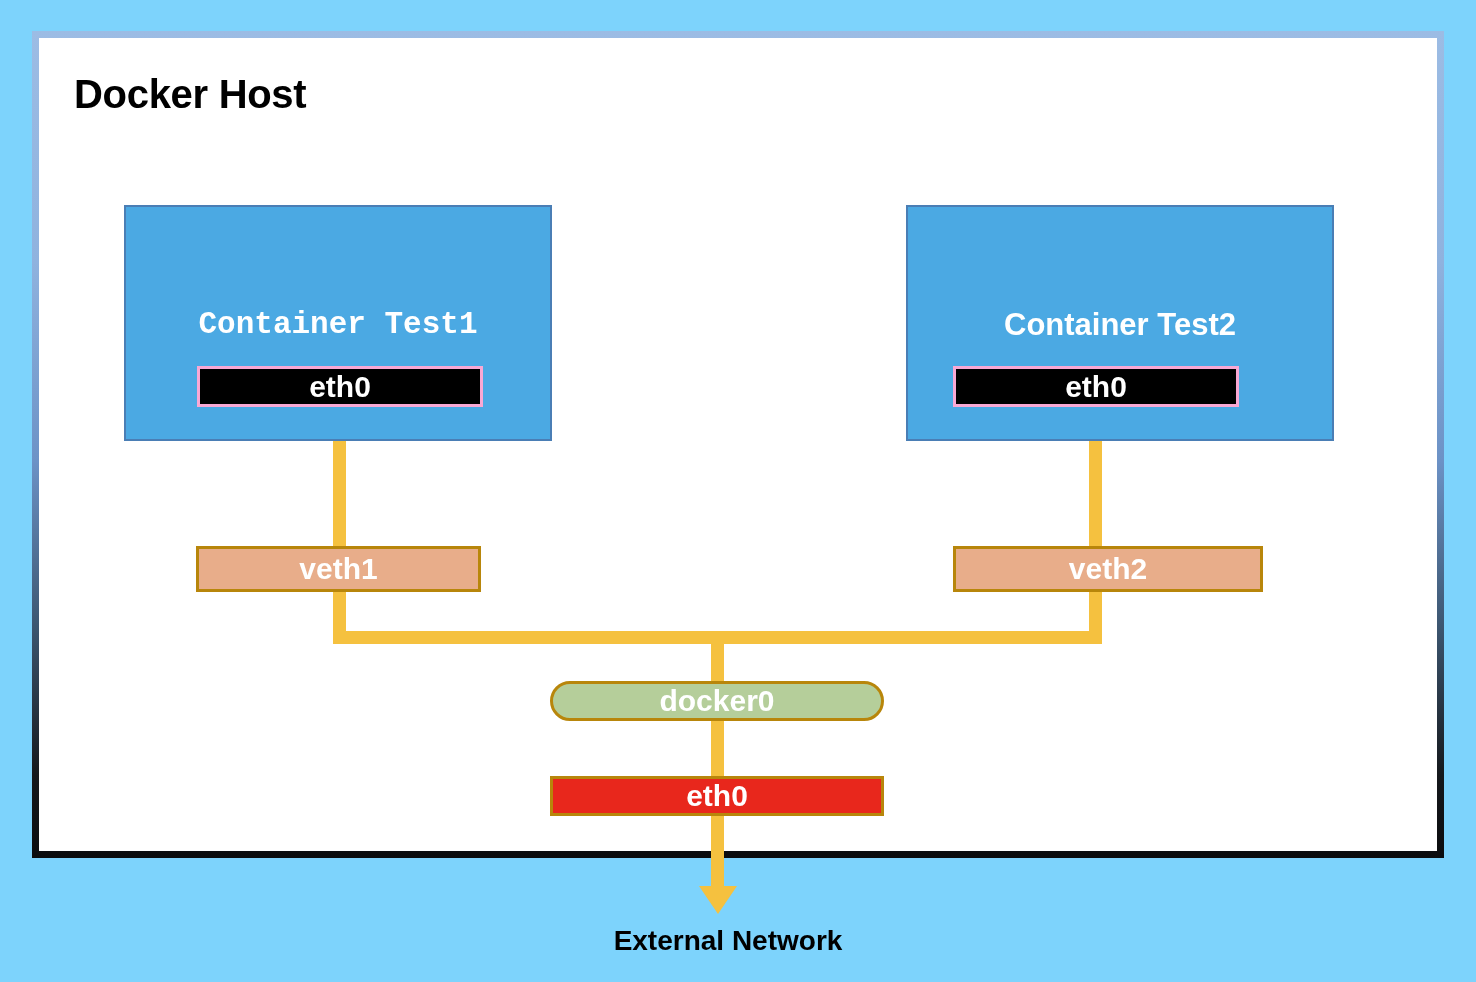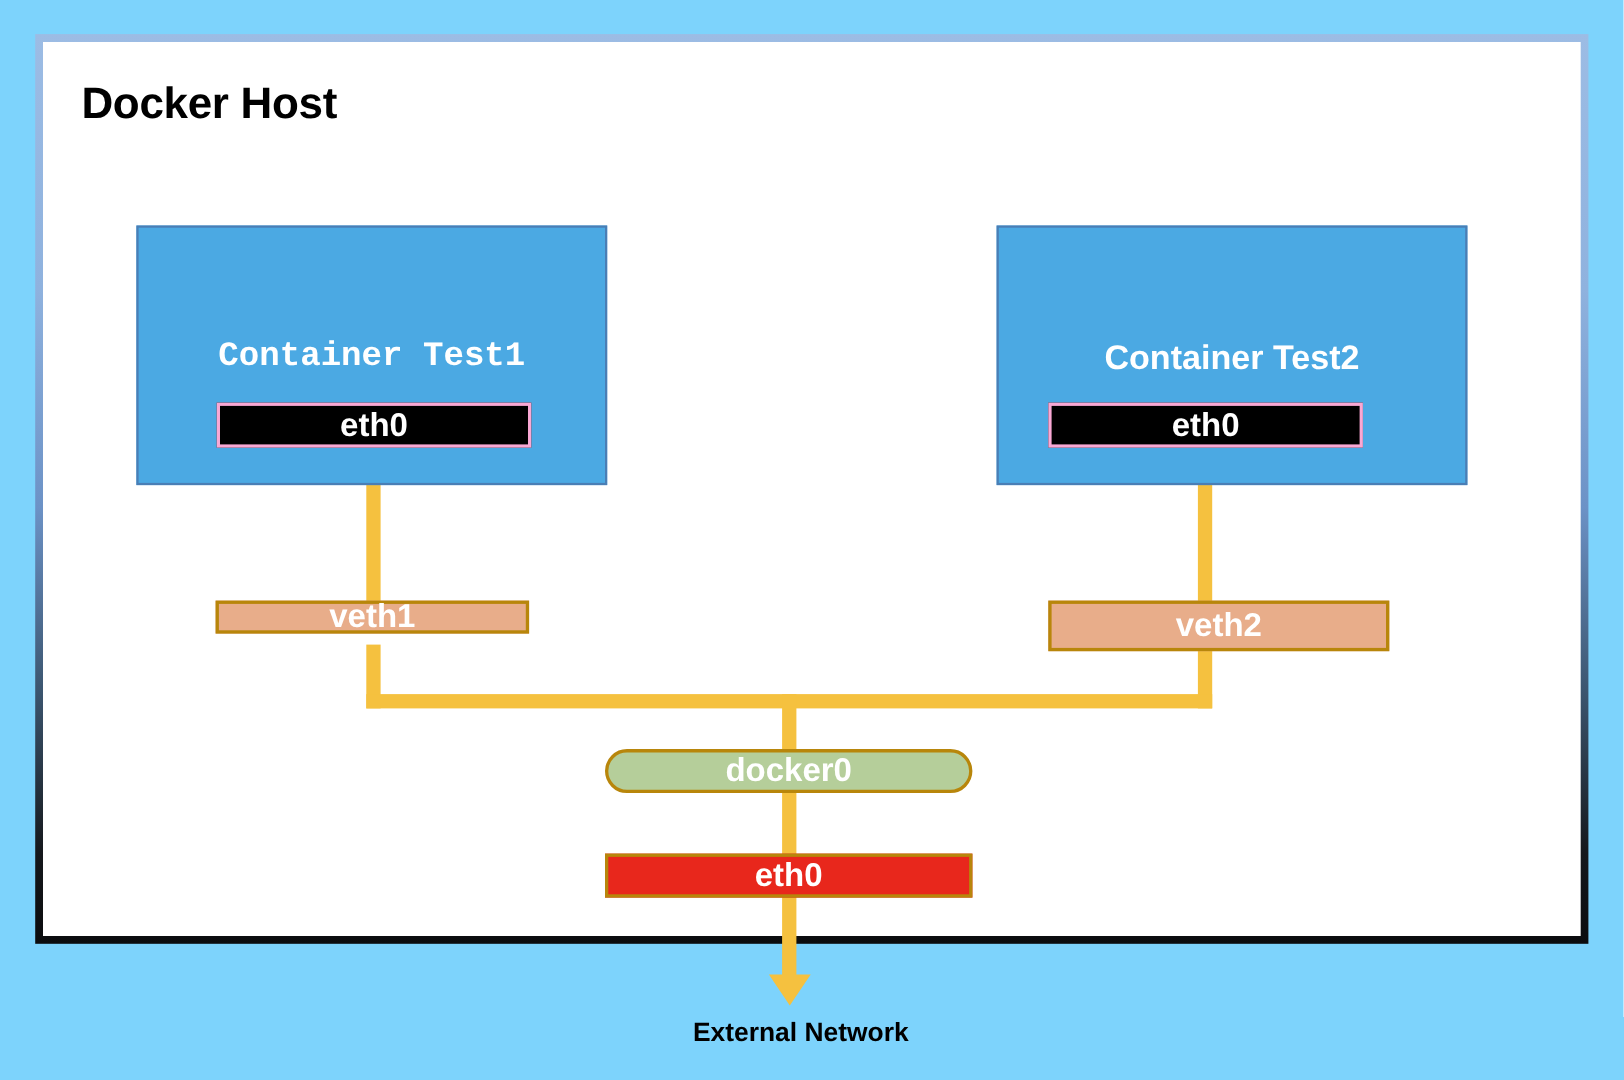--- a/index.html
+++ b/index.html
@@ -114,21 +114,21 @@
     font-weight: 700;
   }
 
   
   .ext-label {
     position: absolute;
     top: 925px;
     left: 0;
     width: 1476px;
     text-align: center;
-    font-size: 24px;
+    font-size: 28px;
     font-weight: 700;
     color: #000000;
     white-space: nowrap;
   }
   .ext-label span { position: relative; left: -10px; }
 </style>
 </head>
 <body>
 
 <div id="stage">
@@ -159,21 +159,21 @@
     <span>eth0</span>
   </div>
 
   <div class="container-box" style="left:879px; top:205px; width:428px; height:236px;margin-left:27px;">
     <div class="container-label">Container Test2</div>
   </div>
   <div class="node node-eth-black" style="left:953px; top:366px; width:286px; height:41px;">
     <span>eth0</span>
   </div>
 
-  <div class="node node-veth" style="left:196px; top:546px; width:285px; height:30px;">
+  <div class="node node-veth" style="left:196px; top:546px; width:285px; height:46px;">
     <span>veth1</span>
   </div>
 
   <div class="node node-veth" style="left:953px; top:546px; width:310px; height:46px;">
     <span>veth2</span>
   </div>
 
   <div class="node node-docker0" style="left:550px; top:681px; width:334px; height:40px;">
     <span>docker0</span>
   </div>

